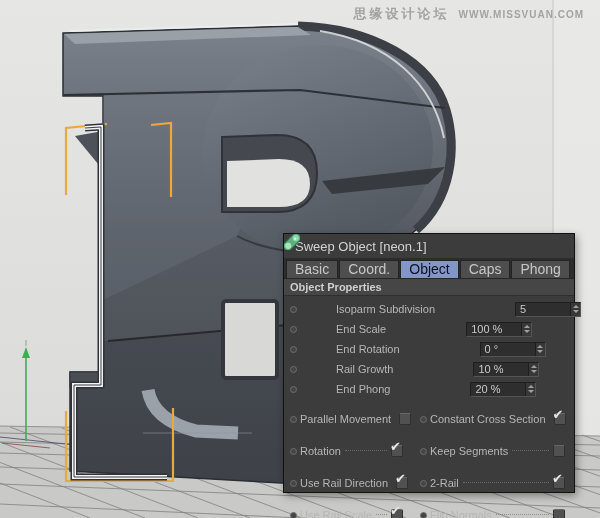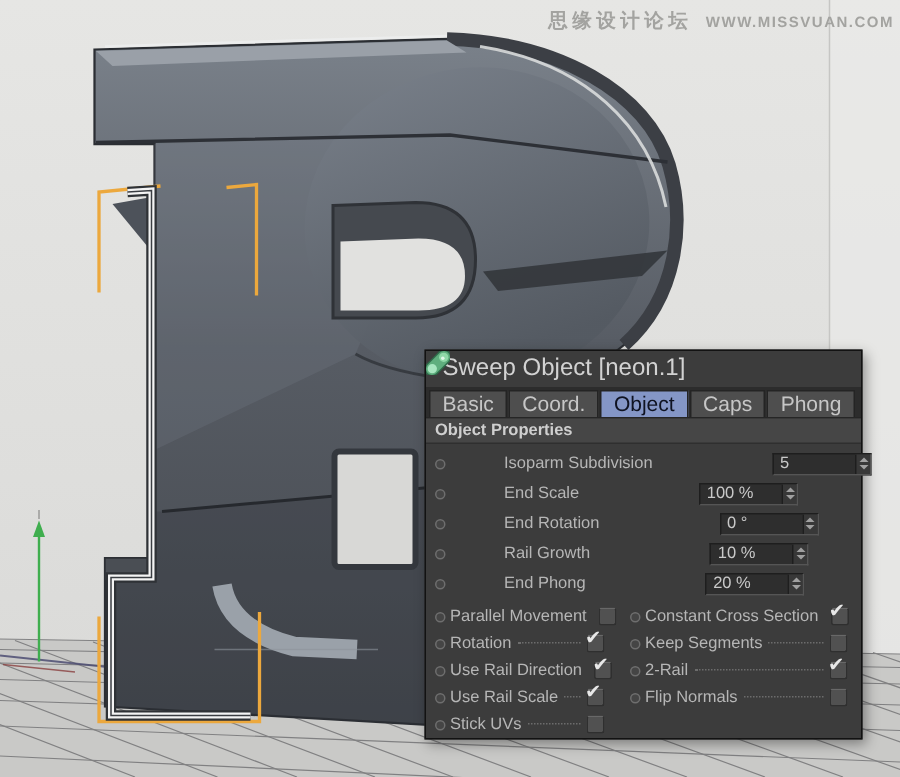--- a/index.html
+++ b/index.html
@@ -2,42 +2,42 @@
 <html><head>
 <meta charset="utf-8">
 <style>
   html,body{margin:0;padding:0;background:#888;}
   #stage{position:relative;width:600px;height:518px;overflow:hidden;
          font-family:"Liberation Sans","DejaVu Sans",sans-serif;
          background:#e2e2e0;}
   #stage svg{position:absolute;left:0;top:0;}
 
   
-  .watermark{position:absolute;top:5px;right:4px;display:flex;align-items:baseline;gap:9px;
+  .watermark{position:absolute;top:5px;right:16px;display:flex;align-items:baseline;gap:9px;
              color:#a3a3a0;z-index:3;text-align:right;}
   .wm-cn{font-size:13px;font-weight:bold;letter-spacing:3px;}
   .wm-url{font-size:10px;font-weight:bold;letter-spacing:1px;}
 
   
   .panel{position:absolute;left:283px;top:233px;width:292px;height:260px;
          background:#3c3c3c;border:1px solid #121212;box-sizing:border-box;
          box-shadow:2px 3px 8px rgba(0,0,0,.38);z-index:5;color:#b6b6b6;font-size:11px;}
   .titlebar{height:24px;display:flex;align-items:center;padding-left:5px;background:#3c3c3c;}
-  .titlebar .ttl{color:#d2d2d2;font-size:16px;margin-left:6px;}
+  .titlebar .ttl{color:#d2d2d2;font-size:13px;margin-left:6px;}
   .tabstrip{height:20px;background:#2c2c2c;display:flex;align-items:flex-end;
             padding-left:2px;border-bottom:1px solid #262626;}
   .tab{height:17px;line-height:17px;padding:0 8px;background:#4e4e4e;color:#c6c6c6;
        border:1px solid #242424;border-bottom:none;margin-right:1px;font-size:14px;}
   .tab.sel{background:#8496c6;color:#0f1322;}
   .sechdr{height:16px;line-height:16px;background:#464646;border-bottom:1px solid #2f2f2f;
           padding-left:6px;font-weight:bold;color:#cfcfcf;}
   .rows{padding-top:3px;}
   .frow{height:20px;display:flex;align-items:center;box-sizing:border-box;
         padding-left:6px;width:189px;gap:36px;}
-  .crow{height:18px;display:flex;align-items:flex-end;box-sizing:border-box;padding-left:6px;}
+  .crow{height:18px;display:flex;align-items:flex-start;box-sizing:border-box;padding-left:6px;margin-top:14px;}
   .bullet{width:5px;height:5px;border-radius:50%;border:1px solid #6e6e6e;
           flex:none;margin-right:3px;background:#454545;}
   .lbl{white-space:nowrap;color:#b6b6b6;}
   .leader{flex:1;min-width:0;border-bottom:1px dotted #7c7c7c;margin:0 4px 3px 4px;height:1px;opacity:.75;}
   .vbox{flex:none;width:66px;height:15px;background:#2e2e2e;display:flex;align-items:center;
         border:1px solid #555;border-top-color:#1e1e1e;border-left-color:#1e1e1e;
         color:#c9c9c9;box-sizing:border-box;}
   .vbox .val{flex:1;padding-left:4px;font-size:11px;}
   .spin{flex:none;width:9px;height:100%;border-left:1px solid #1e1e1e;display:flex;
         flex-direction:column;align-items:center;justify-content:center;gap:2px;background:#383838;}

